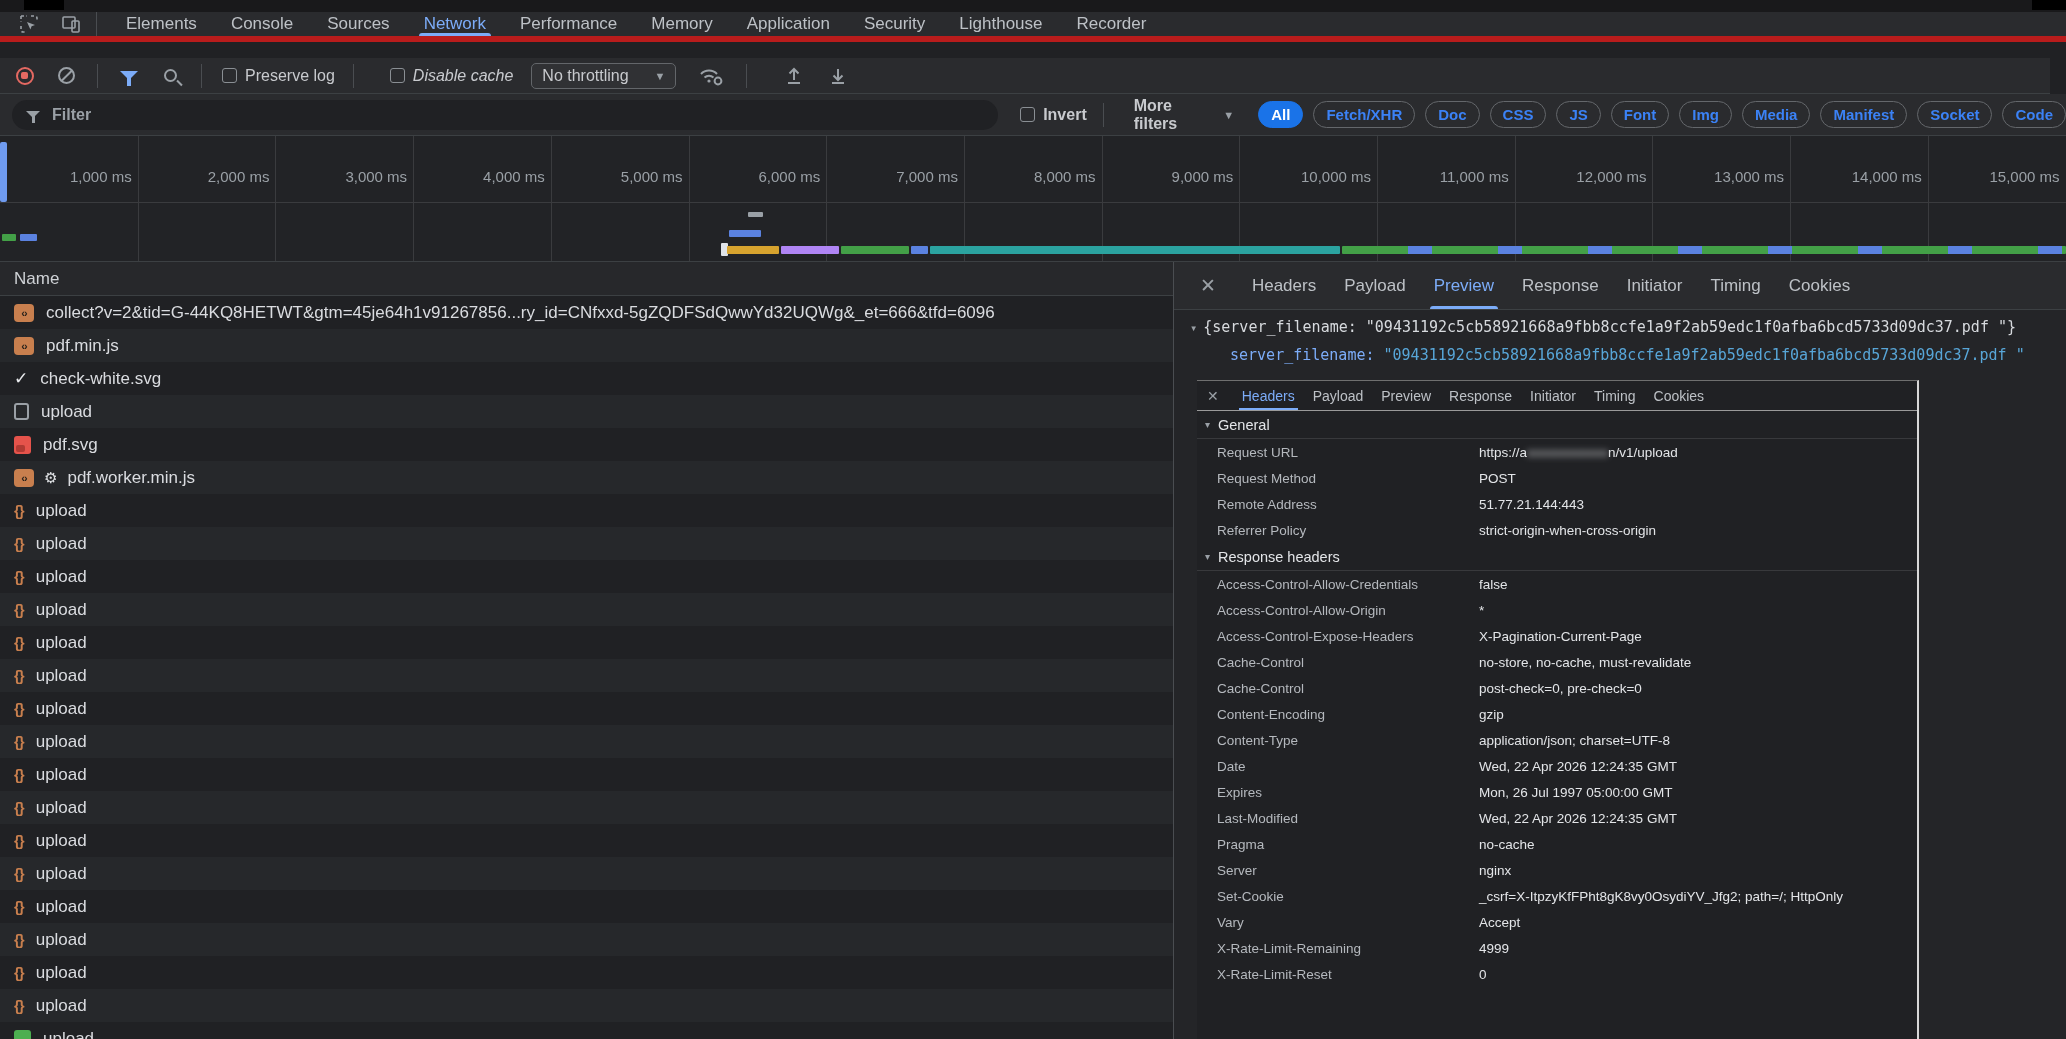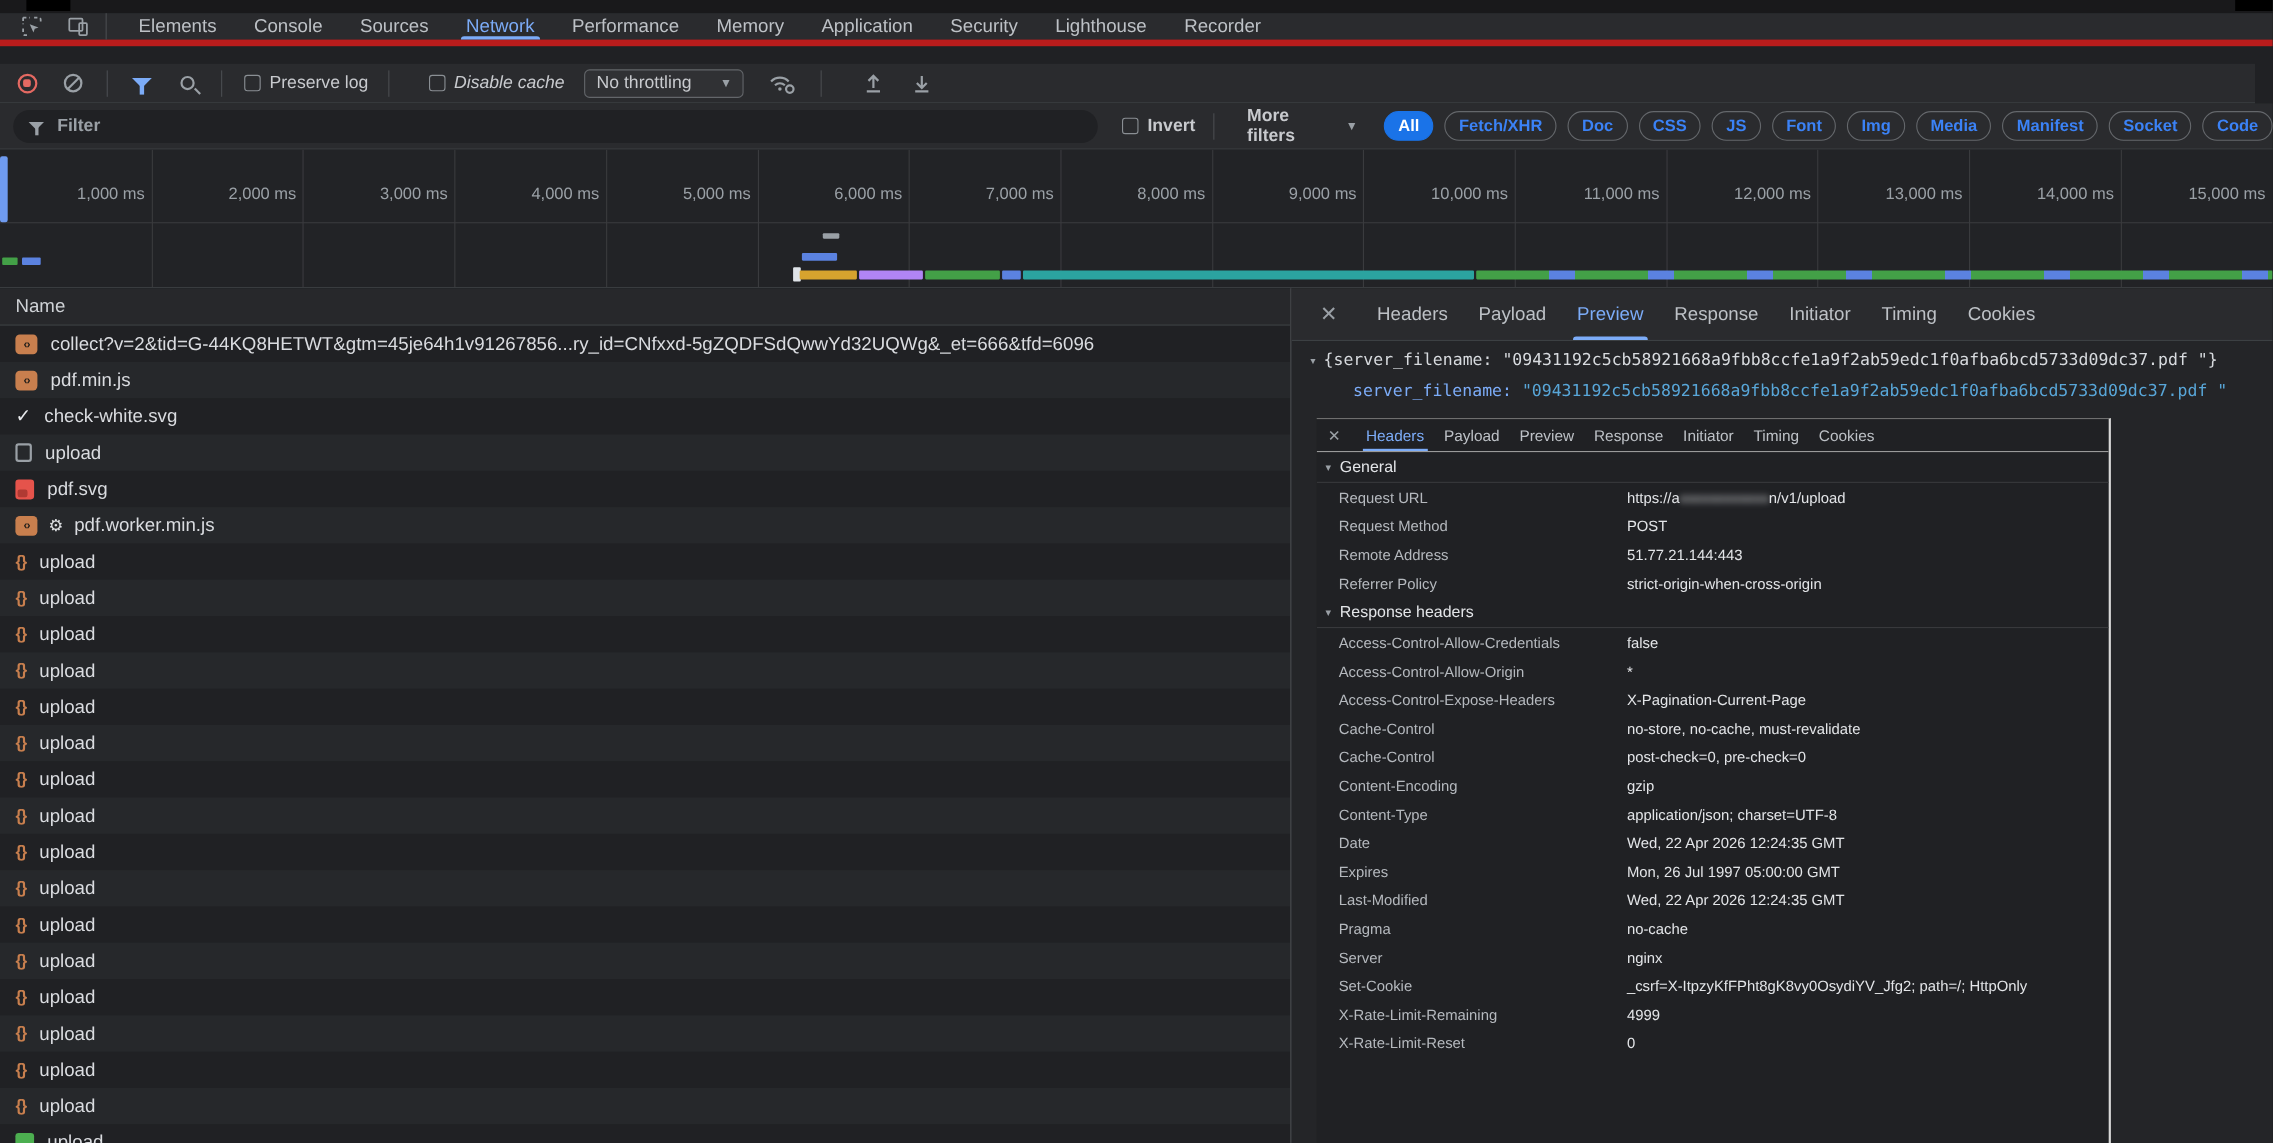--- a/index.html
+++ b/index.html
@@ -475,20 +475,24 @@
         </div>
         <div class="kv-row">
           <span class="kv-key">Server</span>
           <span class="kv-val">nginx</span>
         </div>
         <div class="kv-row">
           <span class="kv-key">Set-Cookie</span>
           <span class="kv-val">_csrf=X-ItpzyKfFPht8gK8vy0OsydiYV_Jfg2; path=/; HttpOnly</span>
         </div>
         <div class="kv-row">
+          <span class="kv-key">Vary</span>
+          <span class="kv-val">Accept</span>
+        </div>
+        <div class="kv-row">
           <span class="kv-key">X-Rate-Limit-Remaining</span>
           <span class="kv-val">4999</span>
         </div>
         <div class="kv-row">
           <span class="kv-key">X-Rate-Limit-Reset</span>
           <span class="kv-val">0</span>
         </div>
       </div>
   </div>
 </div>

